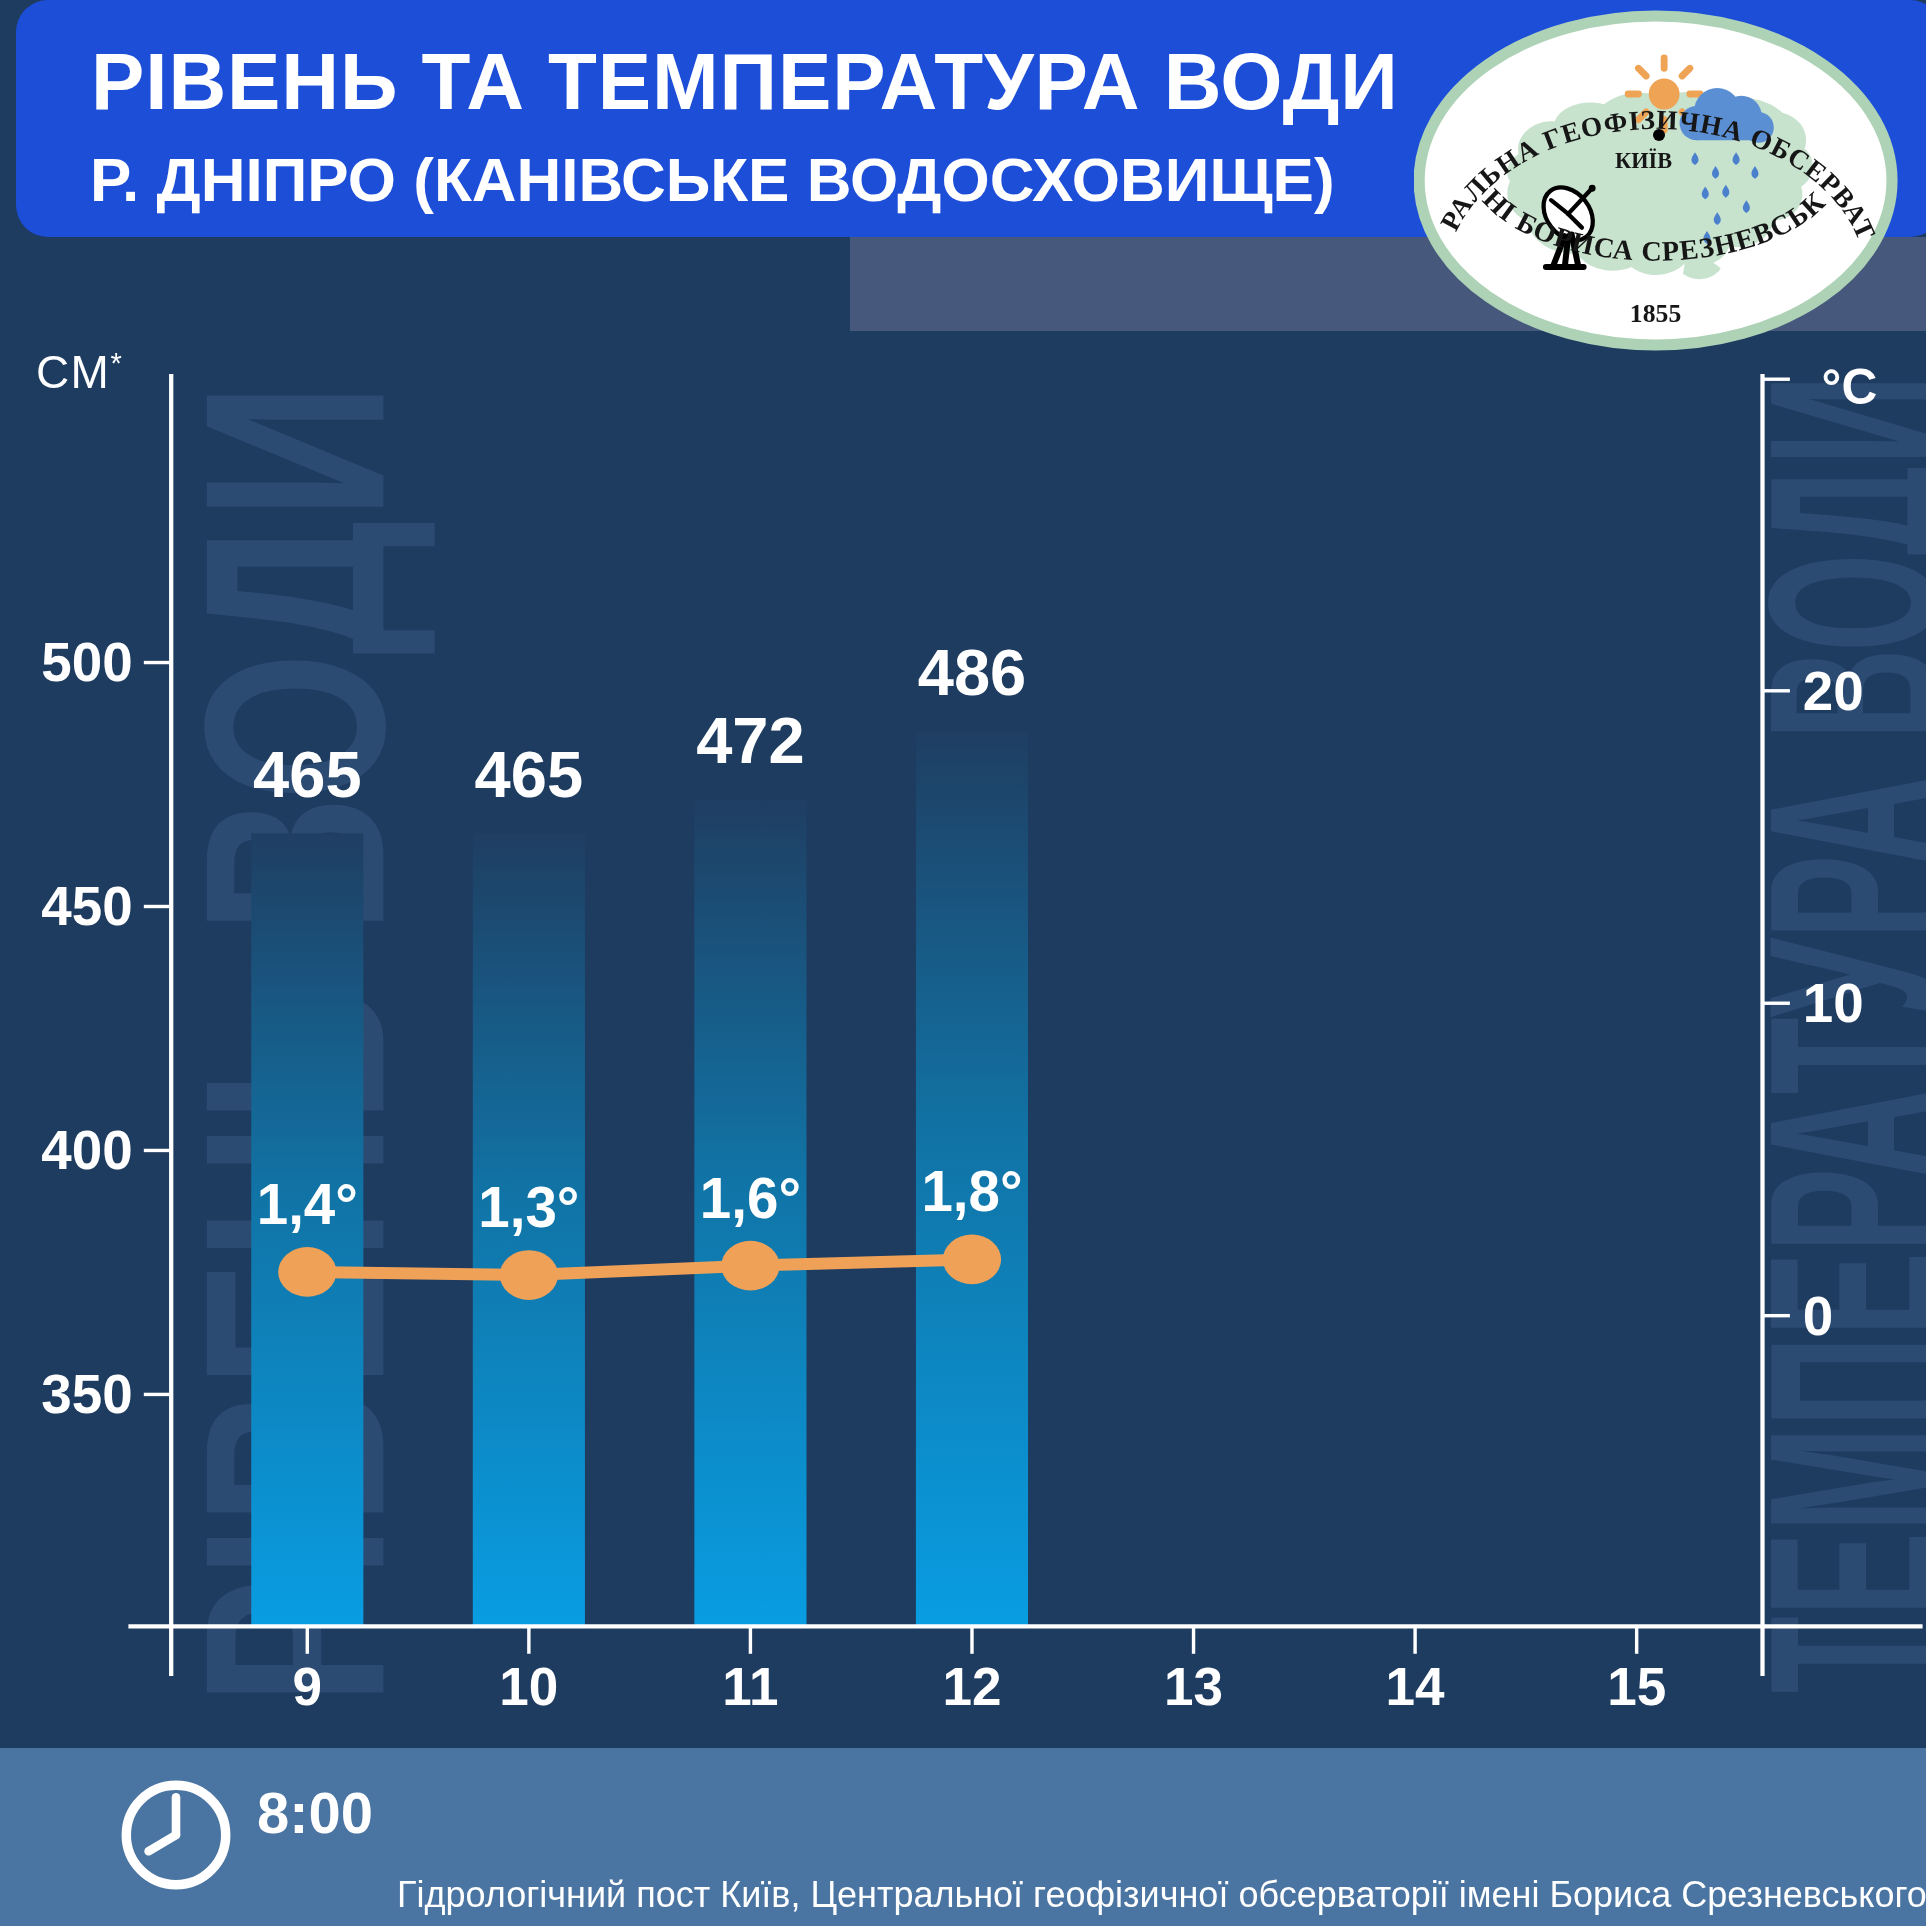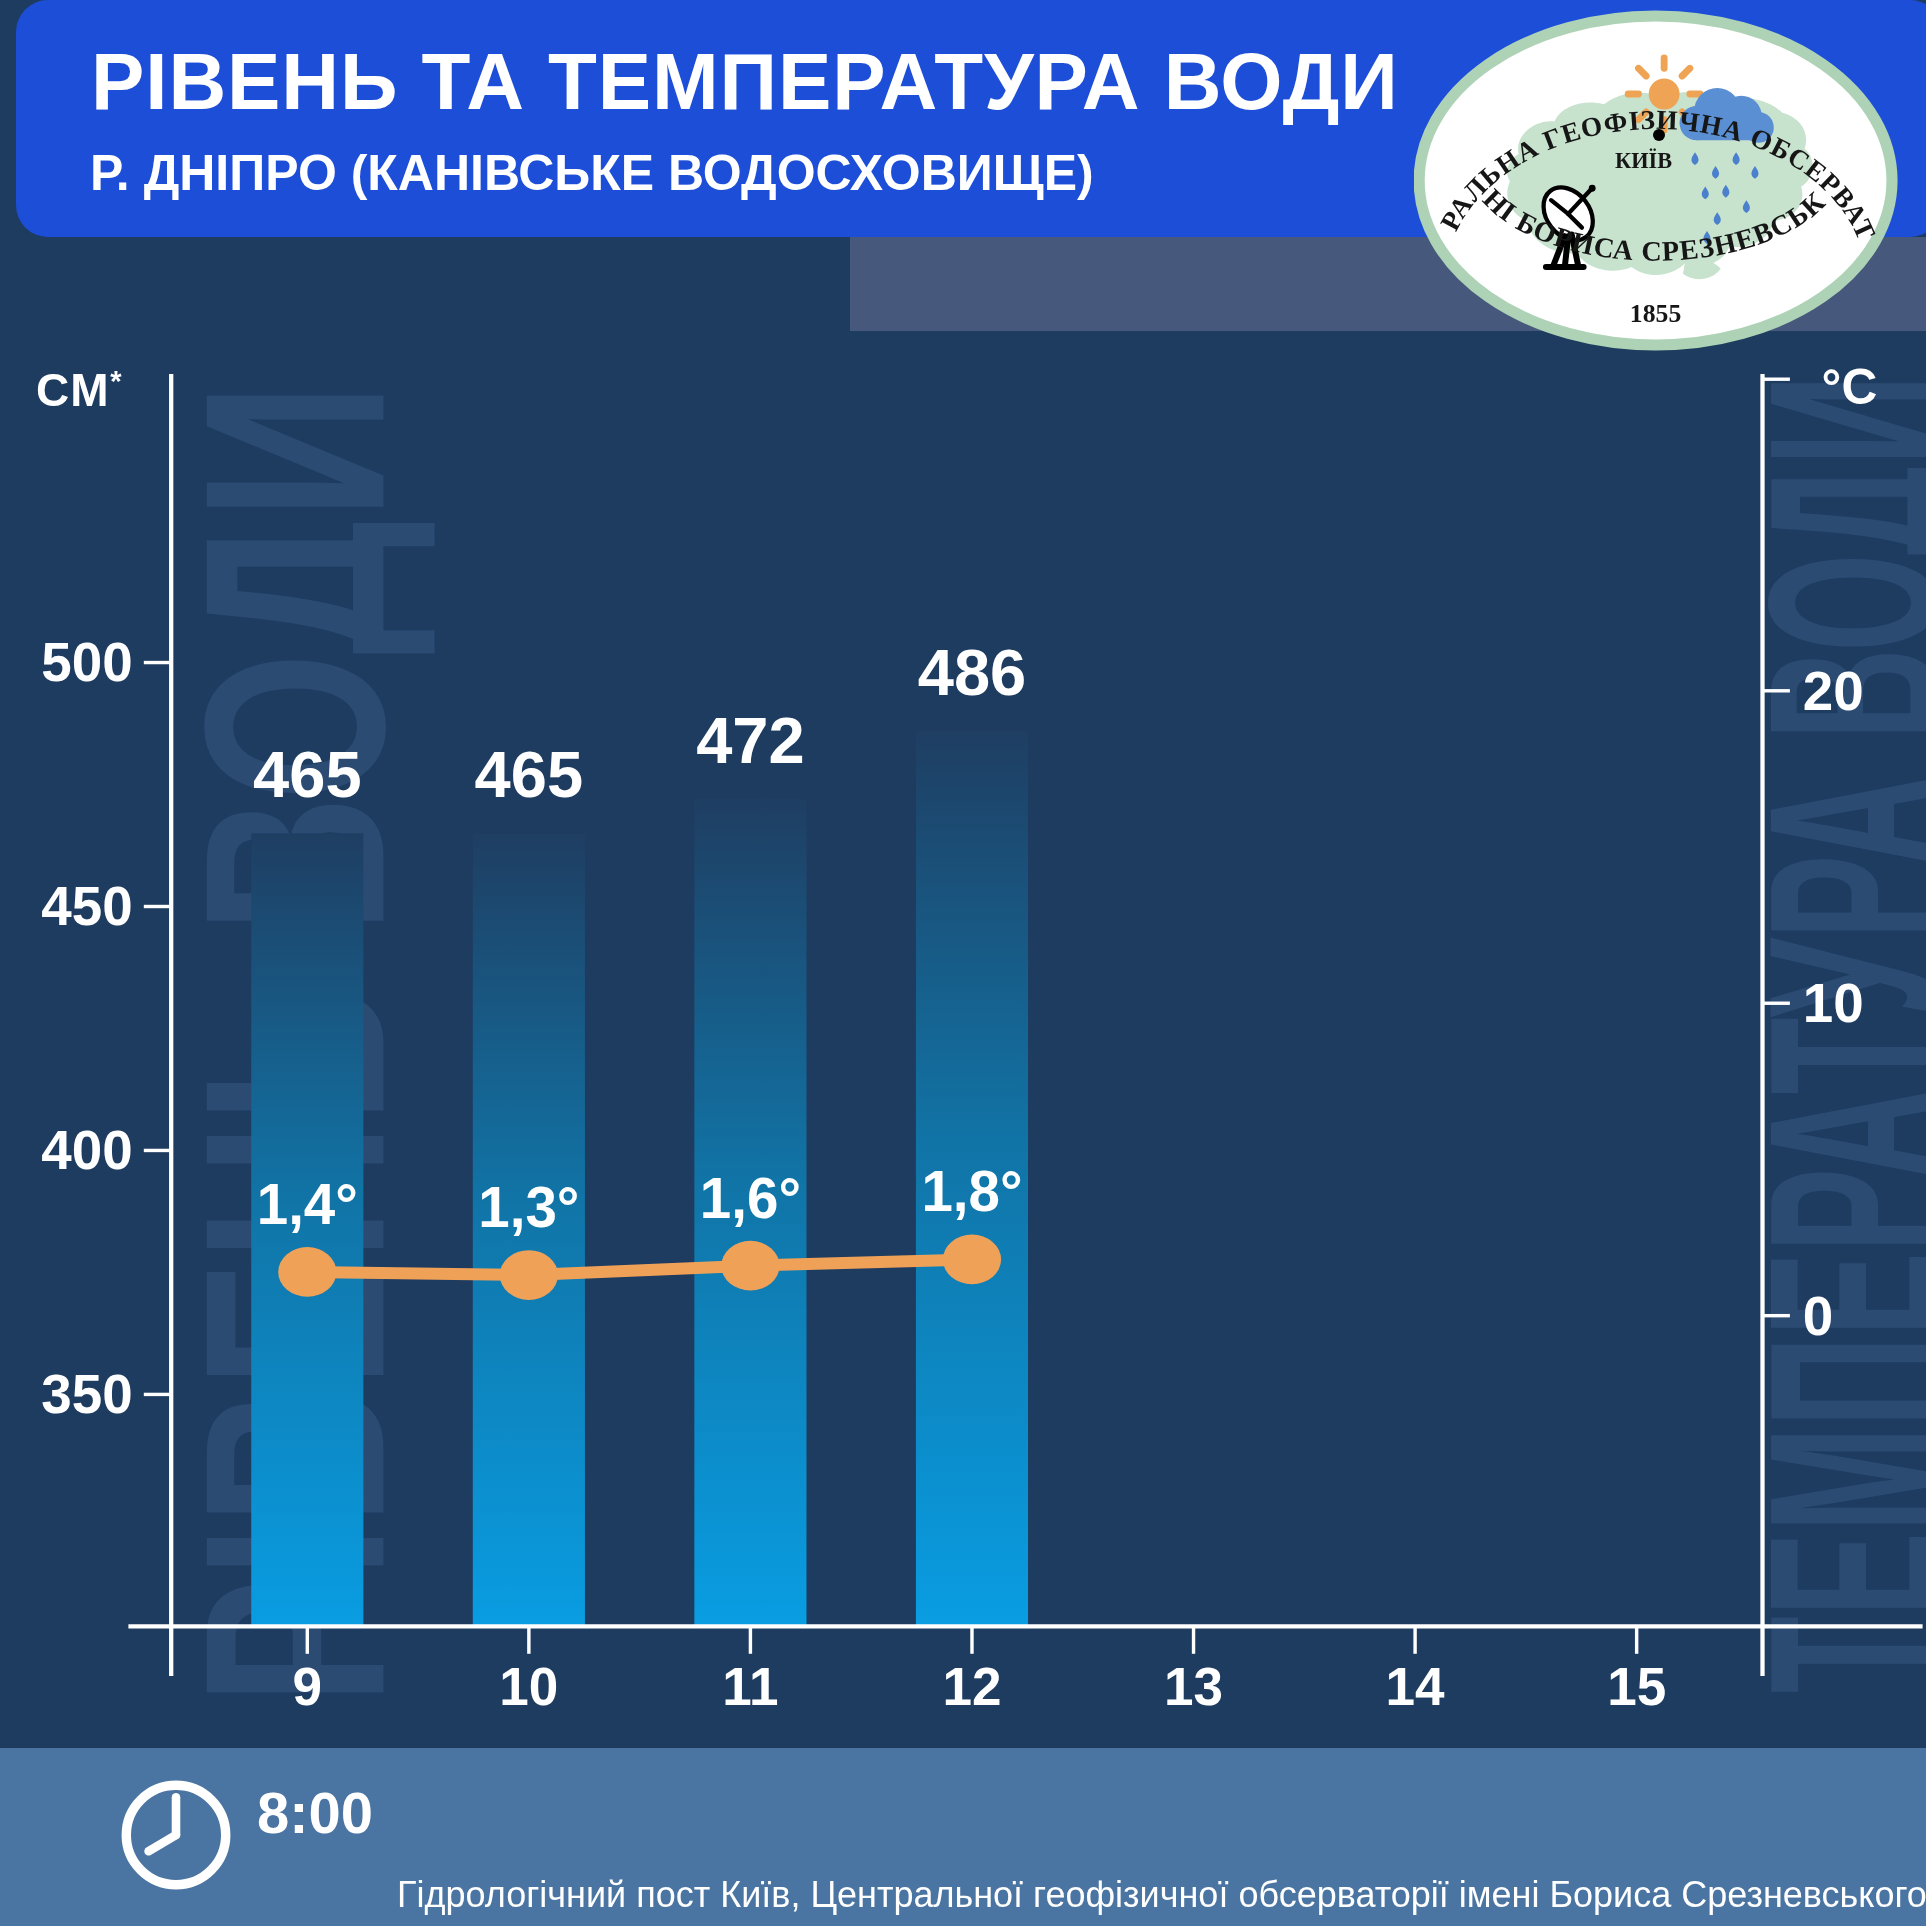--- a/index.html
+++ b/index.html
@@ -1,27 +1,27 @@
 <!DOCTYPE html>
 <html style="font-size:13.7px"><head>
 <meta charset="utf-8">
 <style>
   html,body{margin:0;padding:0;background:#1e3b60;}
   .canvas{position:relative;width:1926px;height:1926px;background:#1e3b60;overflow:hidden;
           font-family:"Liberation Sans",sans-serif;color:#fff;}
   
   .header{position:absolute;left:16px;top:0;width:1926px;height:237px;background:#1d4ed8;border-radius:32px;}
   .title{position:absolute;left:75px;top:36px;font-size:80px;font-weight:bold;letter-spacing:0.9px;white-space:nowrap;}
-  .subtitle{position:absolute;left:74px;top:144px;font-size:50px;font-weight:bold;letter-spacing:0;white-space:nowrap;}
+  .subtitle{position:absolute;left:74px;top:144px;font-size:62px;font-weight:bold;letter-spacing:0;white-space:nowrap;}
   
   .banner{position:absolute;left:850px;top:237px;width:1076px;height:94px;background:#46597c;}
   .banner-text{position:absolute;left:856px;top:237px;width:556px;height:94px;display:flex;
                align-items:center;justify-content:center;font-size:65px;font-weight:bold;}
   
-  .cm-unit{position:absolute;left:36px;top:363px;font-size:46px;font-weight:bold;letter-spacing:1.7px;}
+  .cm-unit{position:absolute;left:36px;top:345px;font-size:46px;font-weight:normal;letter-spacing:1.7px;}
   .cm-unit sup{font-size:29px;vertical-align:15.4px;}
   
   #chart{position:absolute;left:0;top:0;}
   .wm{font-family:"Liberation Sans",sans-serif;font-weight:bold;fill:#2b4b73;}
   .axis-unit{font-family:"Liberation Sans",sans-serif;font-weight:bold;fill:#ffffff;}
   
   .footer{position:absolute;left:0;top:1748px;width:1926px;height:178px;background:#4a74a1;}
   .time{position:absolute;left:257px;top:1779px;font-size:58px;font-weight:bold;}
   .footer-notes{position:absolute;right:74px;top:1772px;width:1455px;text-align:right;
                 font-size:36px;line-height:49px;font-weight:normal;white-space:pre;}

